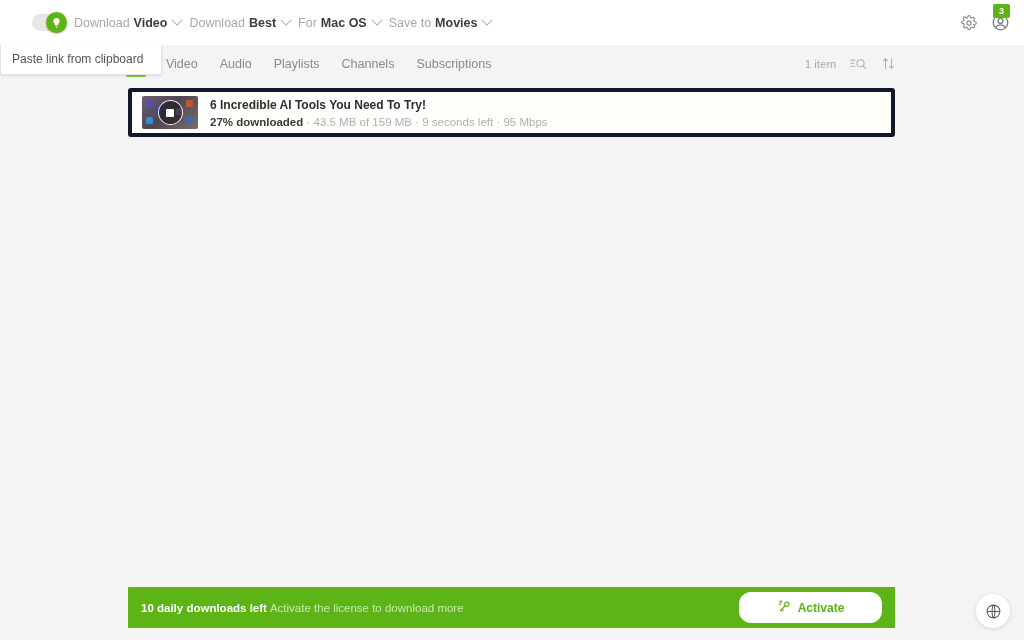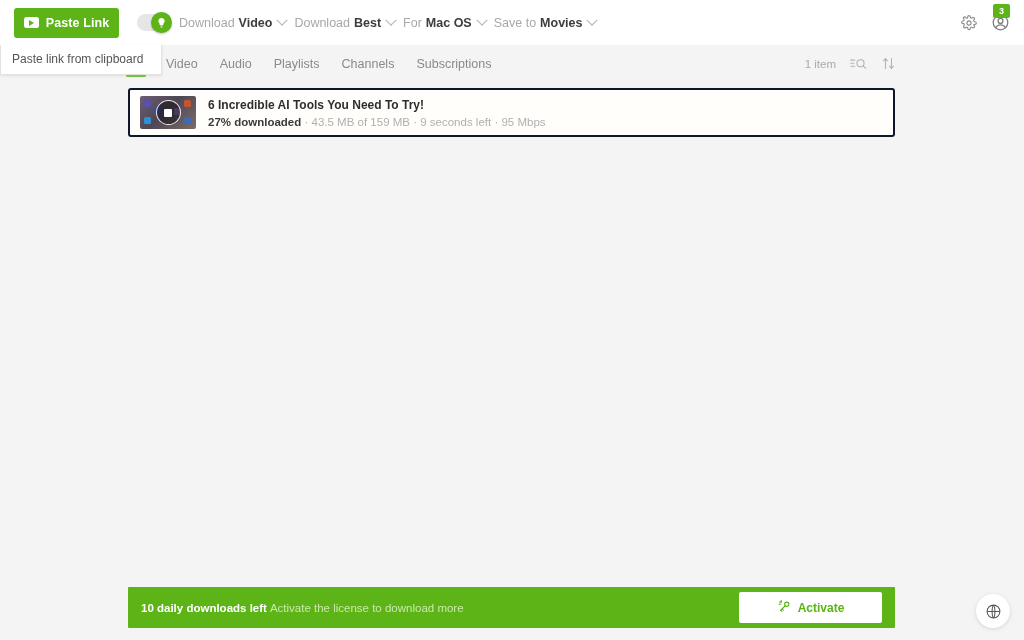--- a/index.html
+++ b/index.html
@@ -135,21 +135,21 @@
     display: flex; align-items: center; gap: 14px;
   }
   .item-count { font-size: 11.5px; color: #aaa; }
   .ico-btn { cursor: pointer; display: flex; align-items: center; }
 
   
   .list { position: absolute; top: 88px; left: 128px; width: 767px; }
   .dl-card {
     display: flex; align-items: center; gap: 12px;
     background: #fffefb;
-    border: 2px solid #0f172a;
+    border: 4px solid #0f172a;
     border-radius: 3px;
     padding: 8px 10px;
     height: 49px;
     cursor: pointer;
   }
   .thumb {
     width: 56px; height: 33px; border-radius: 2px;
     position: relative; overflow: hidden; flex: 0 0 auto;
     background: linear-gradient(135deg,#6b5f73 0%,#4e4655 45%,#7d6d66 100%);
   }
@@ -181,21 +181,21 @@
     padding: 0 13px;
     border-radius: 1px;
   }
   .banner-texts { display: flex; flex-direction: row; gap: 3px; }
   .banner-title { color: #ffffff; font-size: 11.5px; font-weight: 700; }
   .banner-sub { color: #cbe8ac; font-size: 11.5px; }
   .activate-btn {
     margin-left: auto;
     background: #ffffff;
     color: #5cb417;
-    border: none; border-radius: 2px;
+    border: none; border-radius: 12px;
     width: 143px; height: 31px;
     font-size: 12px; font-weight: 600;
     display: flex; align-items: center; justify-content: center; gap: 6px;
     cursor: pointer;
   }
 
   
   .globe-fab {
     position: absolute; right: 14px; bottom: 12px;
     width: 34px; height: 34px; border-radius: 50%;
@@ -205,24 +205,20 @@
     cursor: pointer;
   }
 </style>
 </head>
 <body>
 
 <div id="app">
 
   <div class="toolbar">
 
-    <button class="paste-btn">
-      <span class="yt-ico"></span>
-      <span>Paste Link</span>
-    </button>
 
     <div class="toggle">
       <span class="knob">
         <svg width="11" height="11" viewBox="0 0 24 24" fill="#fff">
           <path d="M12 2a7 7 0 0 0-4 12.7V17a1 1 0 0 0 1 1h6a1 1 0 0 0 1-1v-2.3A7 7 0 0 0 12 2z"></path>
           <rect x="9.5" y="19" width="5" height="1.7" rx=".8"></rect>
           <rect x="10.2" y="21.4" width="3.6" height="1.6" rx=".8"></rect>
         </svg>
       </span>
     </div>

